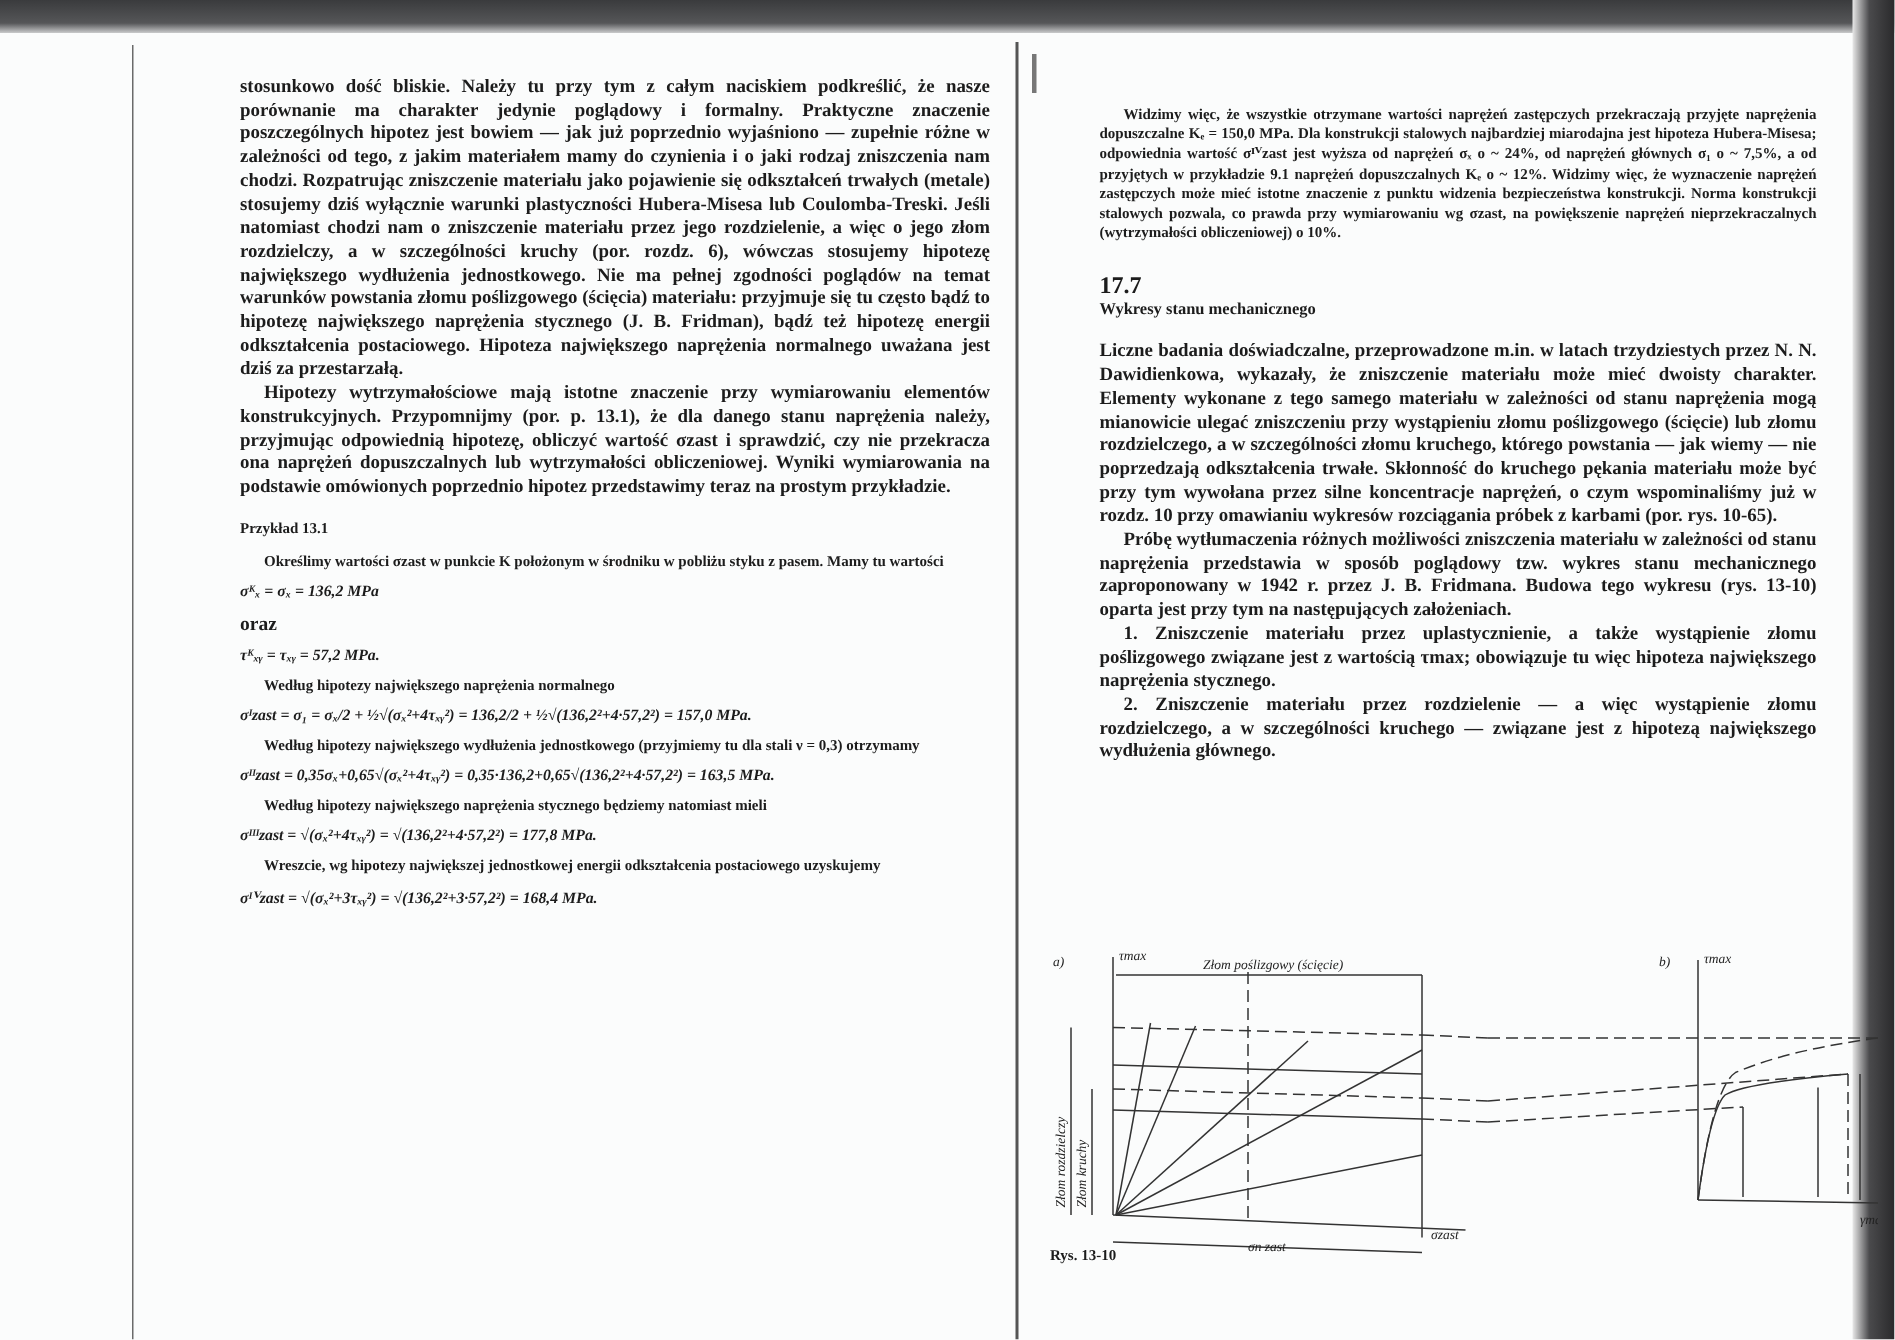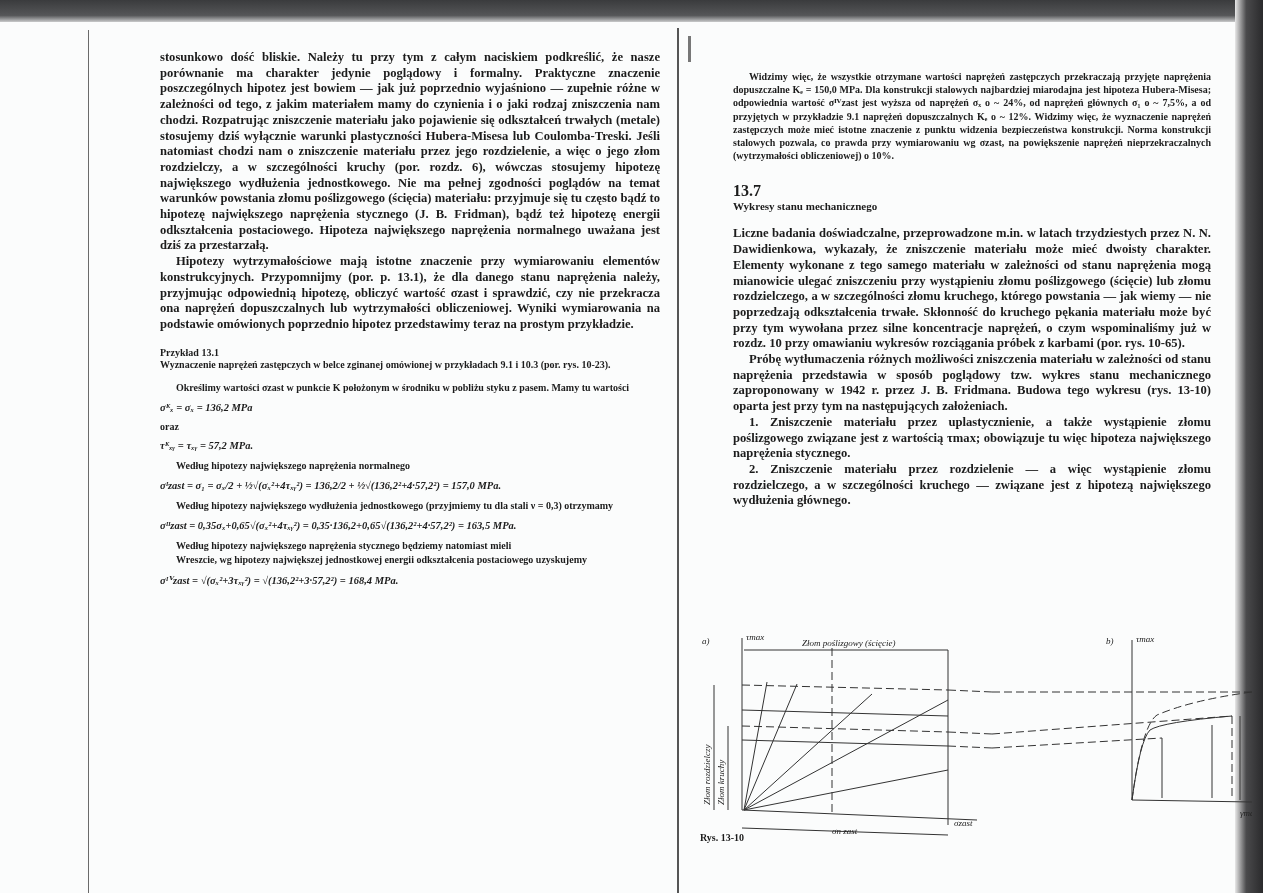--- a/index.html
+++ b/index.html
@@ -10,59 +10,59 @@
   .gutter{position:absolute;left:677px;top:28px;width:2px;height:865px;background:#555;}
   .gutter-mark{position:absolute;left:688px;top:36px;width:3px;height:26px;background:#777;}
   .page{position:absolute;}
   .left{left:160px;top:50px;width:500px;}
   .right{left:733px;top:70px;width:478px;}
   p{margin:0;text-align:justify;}
   .body{font-size:12.6px;line-height:15.7px;font-weight:bold;font-family:Liberation Serif, serif;}
   .small{font-size:10px;line-height:13.2px;font-weight:bold;}
   .indent{text-indent:16px;}
   .eq{font-size:10.5px;font-weight:bold;font-style:italic;margin:8px 0;}
-  .eqlabel{font-size:10px;font-weight:bold;margin:0;}
+  .eqlabel{font-size:13px;font-weight:bold;margin:0;}
   .ex-title{font-size:10px;font-weight:bold;margin-top:14px;}
   .sec-num{font-size:16px;font-weight:bold;margin-top:20px;}
   .sec-title{font-size:11px;font-weight:bold;margin-bottom:14px;}
   .pagenum{position:absolute;left:160px;top:896px;font-size:19px;font-weight:normal;}
   .caption{position:absolute;left:700px;top:832px;font-size:10px;font-weight:bold;}
   .fig{position:absolute;left:692px;top:630px;}
 </style>
 </head>
 <body>
 
 <div class="topbar"></div>
 <div class="rightedge"></div>
 <div class="leftrule"></div>
 <div class="gutter"></div>
 <div class="gutter-mark"></div>
 
 <div class="page left">
   <p class="body">stosunkowo dość bliskie. Należy tu przy tym z całym naciskiem podkreślić, że nasze porównanie ma charakter jedynie poglądowy i formalny. Praktyczne znaczenie poszczególnych hipotez jest bowiem — jak już poprzednio wyjaśniono — zupełnie różne w zależności od tego, z jakim materiałem mamy do czynienia i o jaki rodzaj zniszczenia nam chodzi. Rozpatrując zniszczenie materiału jako pojawienie się odkształceń trwałych (metale) stosujemy dziś wyłącznie warunki plastyczności Hubera-Misesa lub Coulomba-Treski. Jeśli natomiast chodzi nam o zniszczenie materiału przez jego rozdzielenie, a więc o jego złom rozdzielczy, a w szczególności kruchy (por. rozdz. 6), wówczas stosujemy hipotezę największego wydłużenia jednostkowego. Nie ma pełnej zgodności poglądów na temat warunków powstania złomu poślizgowego (ścięcia) materiału: przyjmuje się tu często bądź to hipotezę największego naprężenia stycznego (J. B. Fridman), bądź też hipotezę energii odkształcenia postaciowego. Hipoteza największego naprężenia normalnego uważana jest dziś za przestarzałą.</p>
   <p class="body indent">Hipotezy wytrzymałościowe mają istotne znaczenie przy wymiarowaniu elementów konstrukcyjnych. Przypomnijmy (por. p. 13.1), że dla danego stanu naprężenia należy, przyjmując odpowiednią hipotezę, obliczyć wartość σzast i sprawdzić, czy nie przekracza ona naprężeń dopuszczalnych lub wytrzymałości obliczeniowej. Wyniki wymiarowania na podstawie omówionych poprzednio hipotez przedstawimy teraz na prostym przykładzie.</p>
   <p class="ex-title">Przykład 13.1</p>
-  <p class="small">Wyznaczenie naprężeń zastępczych w belce zginanej omówionej w przykładach 9.1 i 10.3 (por. rys. 10-23).</p>
   <p class="small indent" style="margin-top:10px">Określimy wartości σzast w punkcie K położonym w środniku w pobliżu styku z pasem. Mamy tu wartości</p>
   <p class="eq">σᴷₓ = σₓ = 136,2 MPa</p>
   <p class="eqlabel">oraz</p>
   <p class="eq">τᴷₓᵧ = τₓᵧ = 57,2 MPa.</p>
   <p class="small indent">Według hipotezy największego naprężenia normalnego</p>
   <p class="eq">σᴵzast = σ₁ = σₓ/2 + ½√(σₓ²+4τₓᵧ²) = 136,2/2 + ½√(136,2²+4·57,2²) = 157,0 MPa.</p>
   <p class="small indent">Według hipotezy największego wydłużenia jednostkowego (przyjmiemy tu dla stali ν = 0,3) otrzymamy</p>
   <p class="eq">σᴵᴵzast = 0,35σₓ+0,65√(σₓ²+4τₓᵧ²) = 0,35·136,2+0,65√(136,2²+4·57,2²) = 163,5 MPa.</p>
   <p class="small indent">Według hipotezy największego naprężenia stycznego będziemy natomiast mieli</p>
+  <p class="eq">σᴵᴵᴵzast = √(σₓ²+4τₓᵧ²) = √(136,2²+4·57,2²) = 177,8 MPa.</p>
   <p class="small indent">Wreszcie, wg hipotezy największej jednostkowej energii odkształcenia postaciowego uzyskujemy</p>
   <p class="eq">σᴵⱽzast = √(σₓ²+3τₓᵧ²) = √(136,2²+3·57,2²) = 168,4 MPa.</p>
 </div>
 <div class="pagenum">72</div>
 
 <div class="page right">
   <p class="small indent">Widzimy więc, że wszystkie otrzymane wartości naprężeń zastępczych przekraczają przyjęte naprężenia dopuszczalne Kₑ = 150,0 MPa. Dla konstrukcji stalowych najbardziej miarodajna jest hipoteza Hubera-Misesa; odpowiednia wartość σᴵⱽzast jest wyższa od naprężeń σₓ o ~ 24%, od naprężeń głównych σ₁ o ~ 7,5%, a od przyjętych w przykładzie 9.1 naprężeń dopuszczalnych Kₑ o ~ 12%. Widzimy więc, że wyznaczenie naprężeń zastępczych może mieć istotne znaczenie z punktu widzenia bezpieczeństwa konstrukcji. Norma konstrukcji stalowych pozwala, co prawda przy wymiarowaniu wg σzast, na powiększenie naprężeń nieprzekraczalnych (wytrzymałości obliczeniowej) o 10%.</p>
-  <div class="sec-num">13.7</div>
+  <div class="sec-num">17.7</div>
   <div class="sec-title">Wykresy stanu mechanicznego</div>
   <p class="body">Liczne badania doświadczalne, przeprowadzone m.in. w latach trzydziestych przez N. N. Dawidienkowa, wykazały, że zniszczenie materiału może mieć dwoisty charakter. Elementy wykonane z tego samego materiału w zależności od stanu naprężenia mogą mianowicie ulegać zniszczeniu przy wystąpieniu złomu poślizgowego (ścięcie) lub złomu rozdzielczego, a w szczególności złomu kruchego, którego powstania — jak wiemy — nie poprzedzają odkształcenia trwałe. Skłonność do kruchego pękania materiału może być przy tym wywołana przez silne koncentracje naprężeń, o czym wspominaliśmy już w rozdz. 10 przy omawianiu wykresów rozciągania próbek z karbami (por. rys. 10-65).</p>
   <p class="body indent">Próbę wytłumaczenia różnych możliwości zniszczenia materiału w zależności od stanu naprężenia przedstawia w sposób poglądowy tzw. wykres stanu mechanicznego zaproponowany w 1942 r. przez J. B. Fridmana. Budowa tego wykresu (rys. 13-10) oparta jest przy tym na następujących założeniach.</p>
   <p class="body indent">1. Zniszczenie materiału przez uplastycznienie, a także wystąpienie złomu poślizgowego związane jest z wartością τmax; obowiązuje tu więc hipoteza największego naprężenia stycznego.</p>
   <p class="body indent">2. Zniszczenie materiału przez rozdzielenie — a więc wystąpienie złomu rozdzielczego, a w szczególności kruchego — związane jest z hipotezą największego wydłużenia głównego.</p>
 </div>
 
 <div class="fig">
   <svg width="560" height="210" viewBox="0 0 560 210" font-family="Liberation Serif, serif" font-style="italic" font-size="9" fill="#222">
     <g stroke="#333" fill="none" stroke-width="1">

